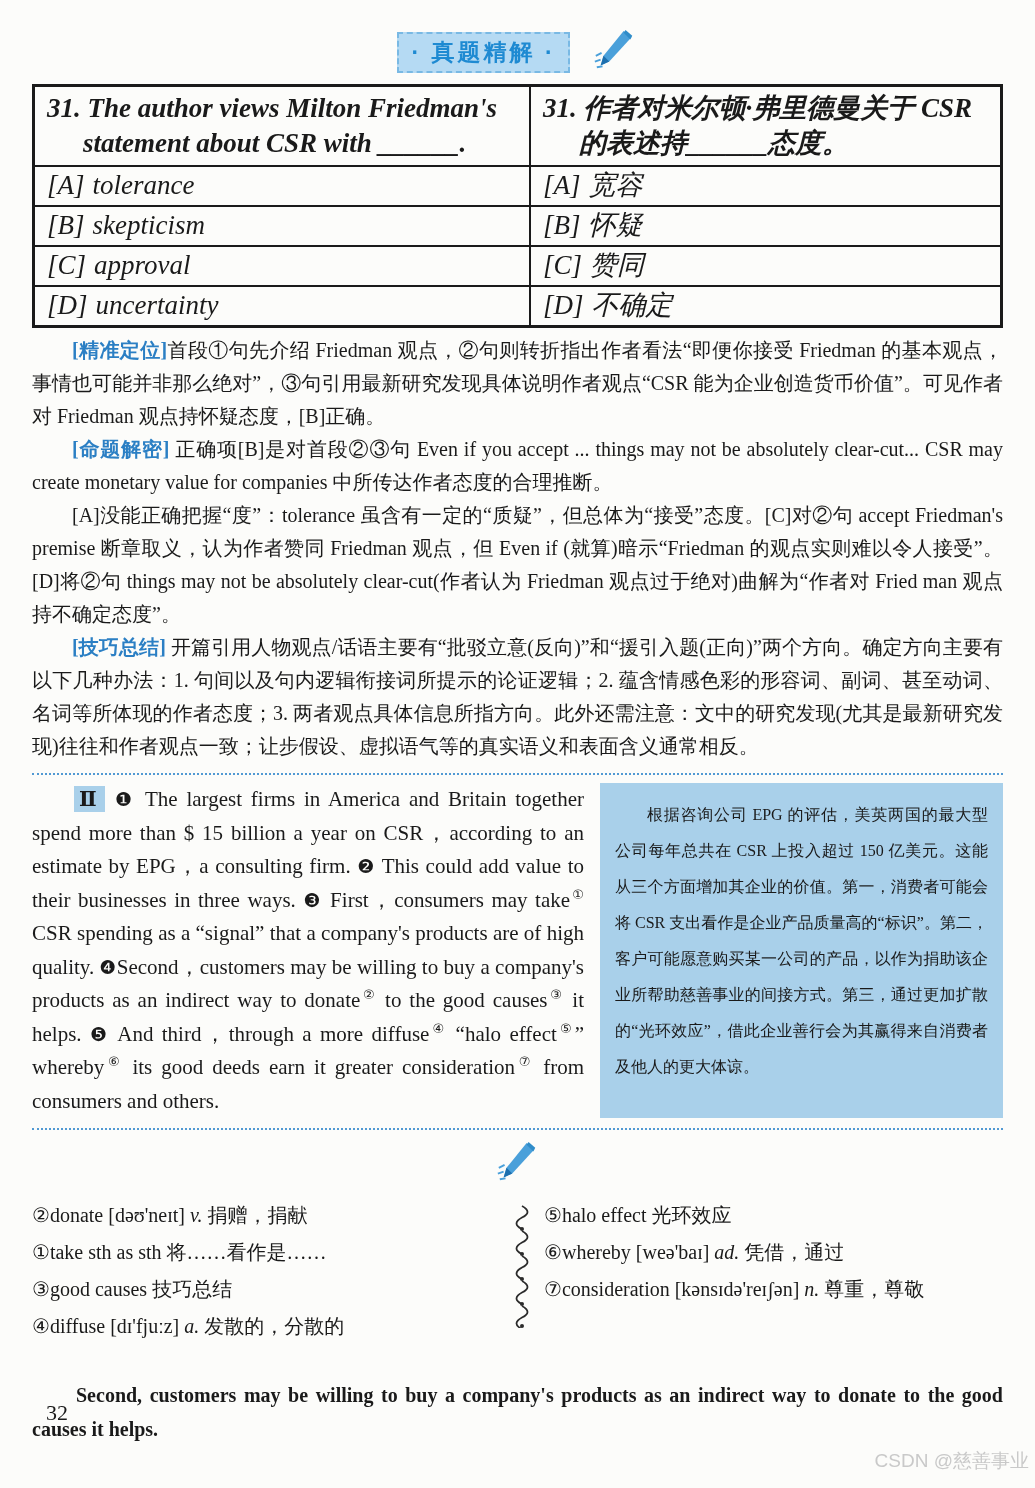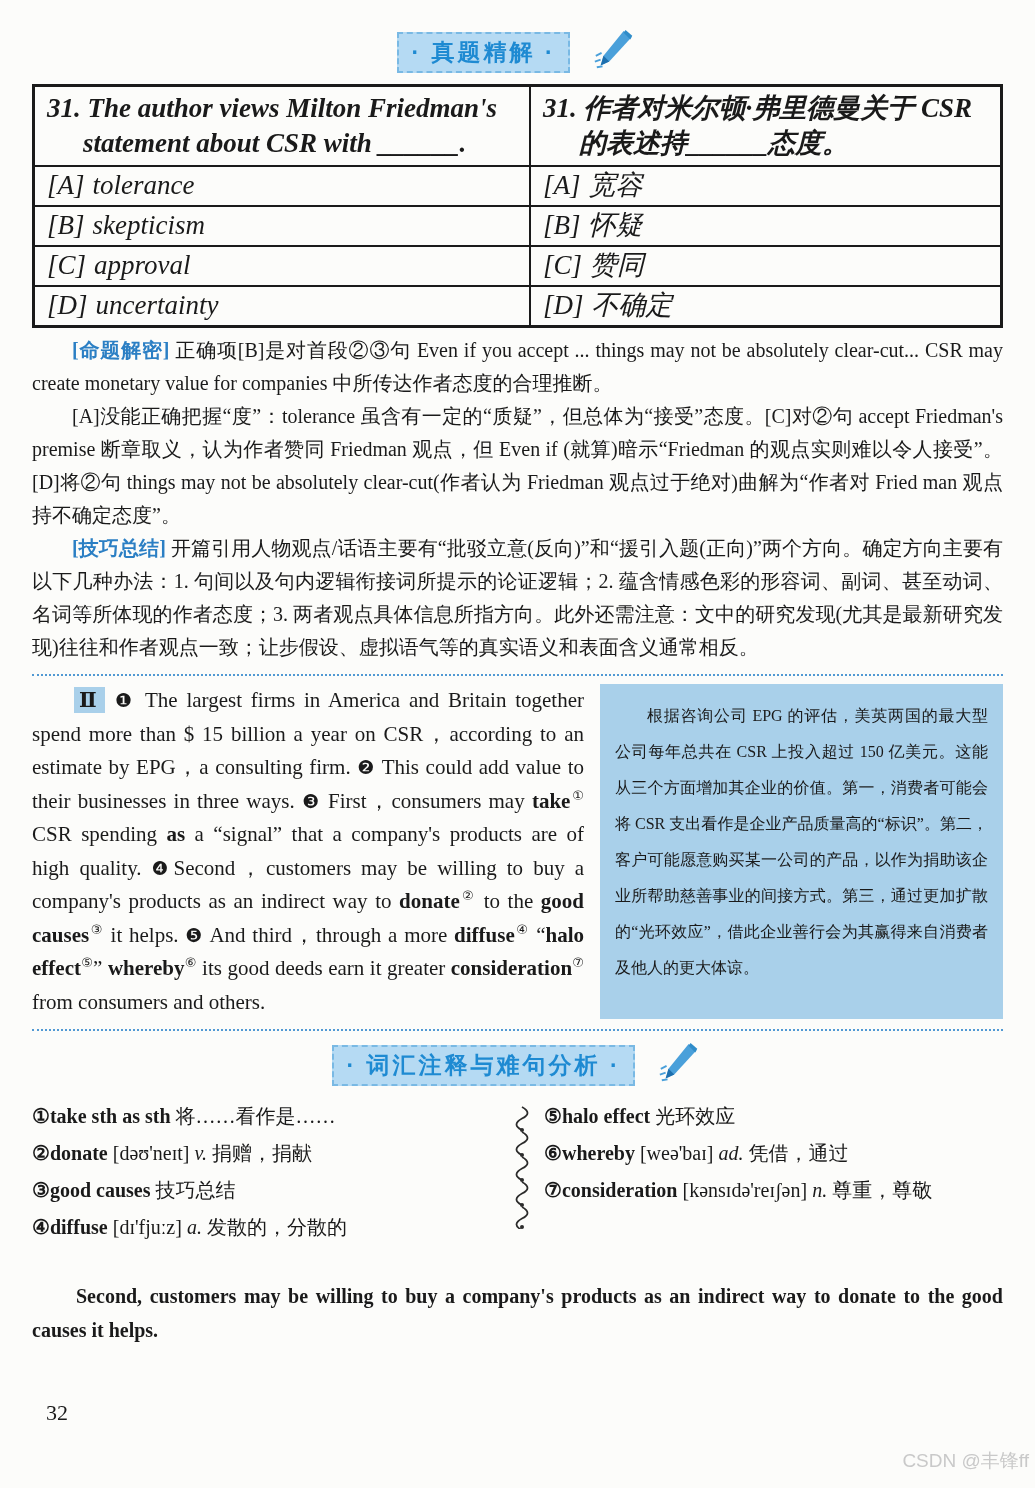--- a/index.html
+++ b/index.html
@@ -28,21 +28,21 @@
   table.qtable td{border:2px solid #1a1a1a;padding:4px 12px;font-size:27px;vertical-align:top;font-style:italic;}
   td.stem-cell{padding:9px 12px 10px 12px;}
   .stem{font-weight:bold;line-height:35px;padding-left:36px;text-indent:-36px;}
   td.opt-cell{height:30px;line-height:29px;}
   .opt-label{margin-right:8px;}
 
   
   .ana{margin-top:6px;}
   .ana .para{margin:0;text-indent:2em;font-size:20px;line-height:33px;text-align:justify;}
   .seg-blue{color:#2b7fc4;font-weight:bold;}
-  .seg-b{font-weight:bold;}
+  .seg-b{font-weight:normal;}
   .seg-i{font-style:italic;}
   .seg-circ{font-family:"DejaVu Sans",sans-serif;font-size:19px;}
   .seg-sup{vertical-align:super;font-size:13px;line-height:0;font-family:"DejaVu Sans",sans-serif;}
   .seg-hl{background:#a9d0ea;padding:1px 5px;font-weight:bold;}
 
   
   .dotline{border-top:2.5px dotted #5199d3;height:0;margin:10px 0 0 0;}
 
   
   .duo{display:flex;gap:16px;margin-top:8px;align-items:stretch;}
@@ -121,52 +121,52 @@
         <span class="opt-label">[D]</span><span>uncertainty</span>
       </td>
       <td class="opt-cell">
         <span class="opt-label">[D]</span><span>不确定</span>
       </td>
     </tr>
   </tbody>
     </table>
 
   <div class="ana">
+    <p class="para"><span class="seg-blue">[精准定位]</span><span>首段①句先介绍 Friedman 观点，②句则转折指出作者看法“即便你接受 Friedman 的基本观点，事情也可能并非那么绝对”，③句引用最新研究发现具体说明作者观点“CSR 能为企业创造货币价值”。可见作者对 Friedman 观点持怀疑态度，[B]正确。</span></p>
     <p class="para"><span class="seg-blue">[命题解密]</span><span> 正确项[B]是对首段②③句 Even if you accept ... things may not be absolutely clear-cut... CSR may create monetary value for companies 中所传达作者态度的合理推断。</span></p>
     <p class="para"><span>[A]没能正确把握“度”：tolerance 虽含有一定的“质疑”，但总体为“接受”态度。[C]对②句 accept Friedman's premise 断章取义，认为作者赞同 Friedman 观点，但 Even if (就算)暗示“Friedman 的观点实则难以令人接受”。[D]将②句 things may not be absolutely clear-cut(作者认为 Friedman 观点过于绝对)曲解为“作者对 Fried man 观点持不确定态度”。</span></p>
     <p class="para"><span class="seg-blue">[技巧总结]</span><span> 开篇引用人物观点/话语主要有“批驳立意(反向)”和“援引入题(正向)”两个方向。确定方向主要有以下几种办法：1. 句间以及句内逻辑衔接词所提示的论证逻辑；2. 蕴含情感色彩的形容词、副词、甚至动词、名词等所体现的作者态度；3. 两者观点具体信息所指方向。此外还需注意：文中的研究发现(尤其是最新研究发现)往往和作者观点一致；让步假设、虚拟语气等的真实语义和表面含义通常相反。</span></p>
   </div>
 
   <div class="dotline"></div>
 
   <div class="duo">
     <div class="passage"><span class="seg-hl">Ⅱ</span><span class="seg-circ"> ❶ </span><span>The largest firms in America and Britain together spend more than $ 15 billion a year on CSR，according to an estimate by EPG，a consulting firm. </span><span class="seg-circ">❷</span><span> This could add value to their businesses in three ways. </span><span class="seg-circ">❸</span><span> First，consumers may </span><span class="seg-b">take</span><span class="seg-sup">①</span><span> CSR spending </span><span class="seg-b">as</span><span> a “signal” that a company's products are of high quality. </span><span class="seg-circ">❹</span><span>Second，customers may be willing to buy a company's products as an indirect way to </span><span class="seg-b">donate</span><span class="seg-sup">②</span><span> to the </span><span class="seg-b">good causes</span><span class="seg-sup">③</span><span> it helps. </span><span class="seg-circ">❺</span><span> And third，through a more </span><span class="seg-b">diffuse</span><span class="seg-sup">④</span><span> “</span><span class="seg-b">halo effect</span><span class="seg-sup">⑤</span><span>” </span><span class="seg-b">whereby</span><span class="seg-sup">⑥</span><span> its good deeds earn it greater </span><span class="seg-b">consideration</span><span class="seg-sup">⑦</span><span> from consumers and others.</span></div>
     <div class="transbox">
       <div class="inner">根据咨询公司 EPG 的评估，美英两国的最大型公司每年总共在 CSR 上投入超过 150 亿美元。这能从三个方面增加其企业的价值。第一，消费者可能会将 CSR 支出看作是企业产品质量高的“标识”。第二，客户可能愿意购买某一公司的产品，以作为捐助该企业所帮助慈善事业的间接方式。第三，通过更加扩散的“光环效应”，借此企业善行会为其赢得来自消费者及他人的更大体谅。</div>
     </div>
   </div>
 
   <div class="dotline"></div>
 
   <div class="badge-row" style="margin-top:14px">
-    <span class="badge">· 词汇注释与难句分析 ·</span>
     <svg class="pen" viewBox="0 0 48 48">
       <path d="M33 3 L41 10 L18 35 L9 39 L12 29 Z" fill="#4aa0da"></path>
       <path d="M12 29 L9 39 L18 35 Z" fill="#1d6fae"></path>
       <path d="M35 2 L42 8 L40 12 L33 5 Z" fill="#2f8cc9"></path>
       <line x1="4" y1="29" x2="10" y2="26" stroke="#4aa0da" stroke-width="2"></line>
       <line x1="3" y1="35" x2="9" y2="33" stroke="#4aa0da" stroke-width="2"></line>
       <line x1="5" y1="41" x2="11" y2="40" stroke="#4aa0da" stroke-width="2"></line>
     </svg>
   </div>
 
   <div class="vocab">
     <div class="vcol vleft">
+      <div class="vitem"><span class="seg-b">②</span><span class="seg-b">donate</span><span> [dəʊ'neɪt] </span><span class="seg-i">v.</span><span> 捐赠，捐献</span></div>
       <div class="vitem"><span class="seg-b">①</span><span class="seg-b">take sth as sth</span><span> 将……看作是……</span></div>
-      <div class="vitem"><span class="seg-b">②</span><span class="seg-b">donate</span><span> [dəʊ'neɪt] </span><span class="seg-i">v.</span><span> 捐赠，捐献</span></div>
       <div class="vitem"><span class="seg-b">③</span><span class="seg-b">good causes</span><span> 技巧总结</span></div>
       <div class="vitem"><span class="seg-b">④</span><span class="seg-b">diffuse</span><span> [dɪ'fjuːz] </span><span class="seg-i">a.</span><span> 发散的，分散的</span></div>
     </div>
     <div class="vdiv">
       <svg width="24" height="124" viewBox="0 0 24 124" fill="none">
         <path d="M12 2 q11 6 0 11.5 q-11 6 0 11.5 M12 27 q11 6 0 11.5 q-11 6 0 11.5 M12 52 q11 6 0 11.5 q-11 6 0 11.5 M12 77 q11 6 0 11.5 q-11 6 0 11.5 M12 102 q11 6 0 11.5 q-11 6 0 11.5" stroke="#2b2b2b" stroke-width="1.8"></path>
         <circle cx="12" cy="25" r="2" fill="#2b2b2b"></circle>
         <circle cx="12" cy="50" r="2" fill="#2b2b2b"></circle>
         <circle cx="12" cy="75" r="2" fill="#2b2b2b"></circle>
         <circle cx="12" cy="100" r="2" fill="#2b2b2b"></circle>
@@ -178,13 +178,13 @@
       <div class="vitem"><span class="seg-b">⑥</span><span class="seg-b">whereby</span><span> [weə'baɪ] </span><span class="seg-i">ad.</span><span> 凭借，通过</span></div>
       <div class="vitem"><span class="seg-b">⑦</span><span class="seg-b">consideration</span><span> [kənsɪdə'reɪʃən] </span><span class="seg-i">n.</span><span> 尊重，尊敬</span></div>
     </div>
   </div>
 
   <p class="hard">Second, customers may be willing to buy a company's products as an indirect way to donate to the good causes it helps.</p>
 
 </div>
 
 <div class="pagenum">32</div>
-<div class="watermark">CSDN @丰锋ff</div>
+<div class="watermark">CSDN @慈善事业</div>
 
 </body></html>

